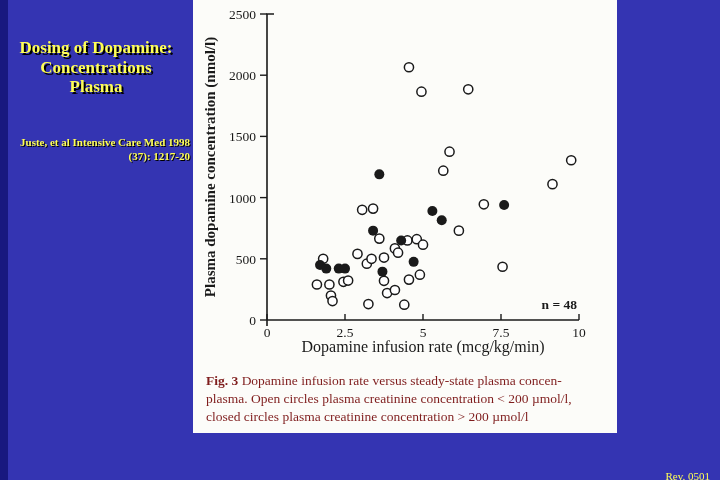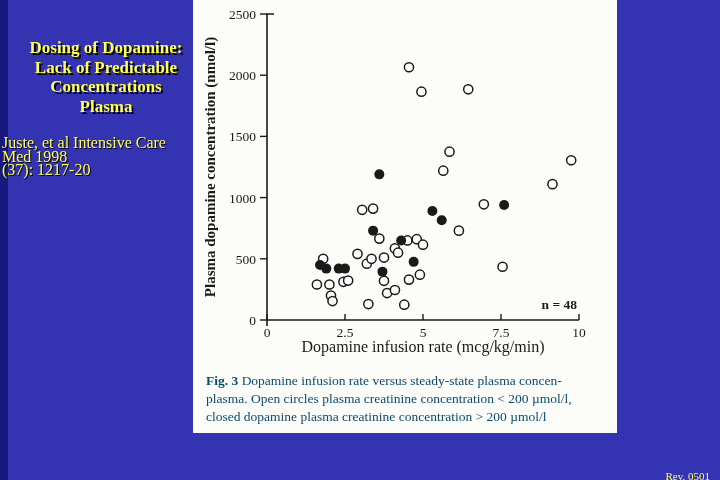--- a/index.html
+++ b/index.html
@@ -1,44 +1,43 @@
 <!DOCTYPE html>
 <html style="--bg: #3434b2; --strip: #18187f; --title: #ffff55; --panel: #fcfcf9;"><head>
 <meta charset="utf-8">
 <style>
   html,body{margin:0;padding:0;}
   body{width:720px;height:480px;overflow:hidden;position:relative;
        font-family:"Liberation Serif","DejaVu Serif",serif;}
   .slide{position:absolute;inset:0;width:720px;height:480px;background:var(--bg,#3434b2);}
   .left-strip{position:absolute;left:0;top:0;width:8px;height:480px;background:var(--strip,#18187f);}
-  .title-block{position:absolute;left:12px;top:38px;width:188px;text-align:center;
+  .title-block{position:absolute;left:2px;top:38px;width:188px;text-align:center;
                color:var(--title,#ffff55);font-weight:bold;font-size:17px;line-height:19.5px;
                text-shadow:2px 2px 0 #000;}
-  .citation{position:absolute;left:2px;top:136px;width:188px;text-align:left;
-            color:var(--title,#ffff55);font-size:16px;line-height:13.5px;
-            text-shadow:1px 1px 0 #000;}
+  .citation{position:absolute;left:2px;top:136px;width:188px;text-align:right;
+            color:var(--title,#ffff55);font-size:11px;line-height:13.5px;
+            text-shadow:1px 1px 0 #000;font-weight:bold;}
   .figure-panel{position:absolute;left:193px;top:0;width:424px;height:433px;
                 background:var(--panel,#fcfcf9);}
   #chart{position:absolute;left:0;top:0;}
-  .caption{position:absolute;left:13px;top:372px;width:408px;color:#0c4a6e;
+  .caption{position:absolute;left:13px;top:372px;width:408px;color:#7f1d1d;
            font-size:13.5px;line-height:18px;white-space:nowrap;}
   .caption .b{font-weight:bold;}
   .caption .i{}
   .rev{position:absolute;right:10px;bottom:-2px;color:var(--title,#ffff55);
        font-size:11px;}
 </style>
 </head>
 <body>
 
 <div class="slide">
   <div class="left-strip"></div>
 
   <div class="title-block">
     <div>Dosing of Dopamine:</div>
-    <div>Lack of Predictable</div>
     <div>Concentrations</div>
     <div>Plasma</div>
   </div>
 
   <div class="citation">
     <div>Juste, et al Intensive Care Med 1998</div>
     <div>(37): 1217-20</div>
   </div>
 
   <div class="figure-panel">
@@ -114,18 +113,18 @@
         <circle cx="189.44" cy="271.652" r="5" fill="#1a1a1a"></circle>
         <circle cx="208.16" cy="240.44" r="5" fill="#1a1a1a"></circle>
         <circle cx="220.64000000000001" cy="261.86" r="5" fill="#1a1a1a"></circle>
         <circle cx="239.35999999999999" cy="211.06400000000002" r="5" fill="#1a1a1a"></circle>
         <circle cx="248.72" cy="220.244" r="5" fill="#1a1a1a"></circle>
         <circle cx="311.12" cy="204.94400000000002" r="5" fill="#1a1a1a"></circle>
       </svg>
     <div class="caption" id="caption">
         <div><span class="b">Fig. 3</span><span>  Dopamine infusion rate versus steady-state plasma concen-</span></div>
         <div><span>plasma. </span><span class="i">Open circles</span><span> plasma creatinine concentration &lt; 200 µmol/l,</span></div>
-        <div><span class="i">closed dopamine</span><span> plasma creatinine concentration &gt; 200 µmol/l</span></div>
+        <div><span class="i">closed circles</span><span> plasma creatinine concentration &gt; 200 µmol/l</span></div>
       </div>
   </div>
 
   <div class="rev">Rev. 0501</div>
 </div>
 
 </body></html>

